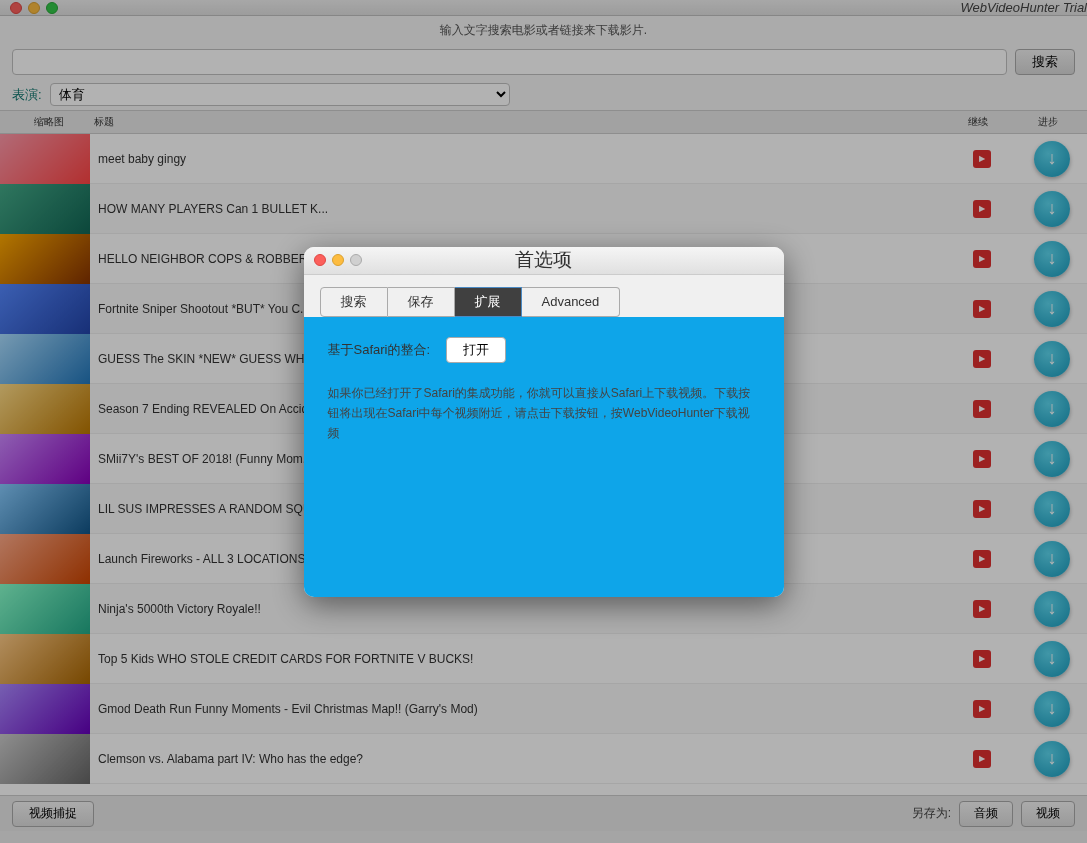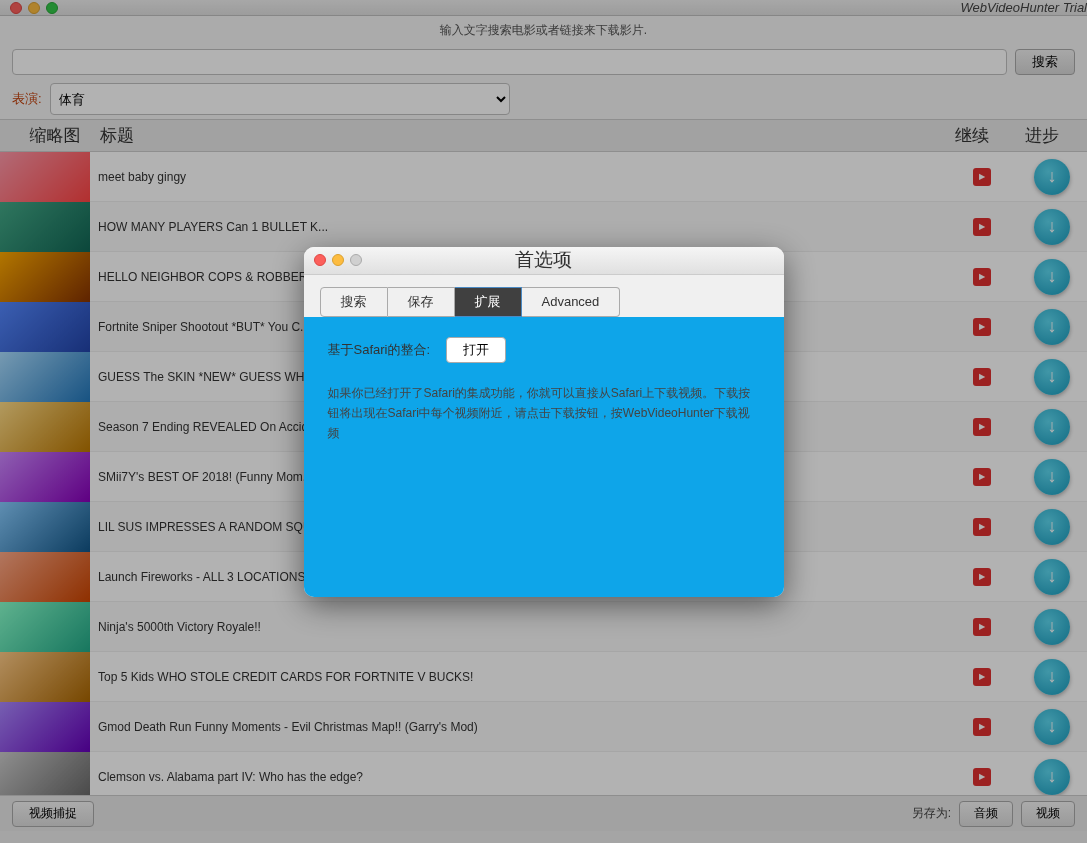--- a/index.html
+++ b/index.html
@@ -86,41 +86,41 @@
 
     
     .category-row {
       display: flex;
       align-items: center;
       padding: 4px 12px;
       gap: 8px;
     }
     .category-label {
       font-size: 13px;
-      color: #c2410c;
+      color: #0f766e;
     }
     .category-select {
       flex: 1;
       max-width: 460px;
-      height: 32px;
+      height: 23px;
       border: 1px solid #c0c0c0;
       border-radius: 4px;
       background: white;
       font-size: 13px;
       padding: 0 4px;
     }
 
     
     .col-headers {
       display: flex;
       background: #e8e8e8;
       border-top: 1px solid #ccc;
       border-bottom: 1px solid #ccc;
-      padding: 4px 10px;
-      font-size: 17px;
+      padding: 4px 4px;
+      font-size: 10px;
       color: #333;
     }
     .col-thumb { width: 90px; text-align: center; }
     .col-title { flex: 1; text-align: left; }
     .col-continue { width: 70px; text-align: center; }
     .col-progress { width: 70px; text-align: center; }
 
     
     .video-list {
       flex: 1;

